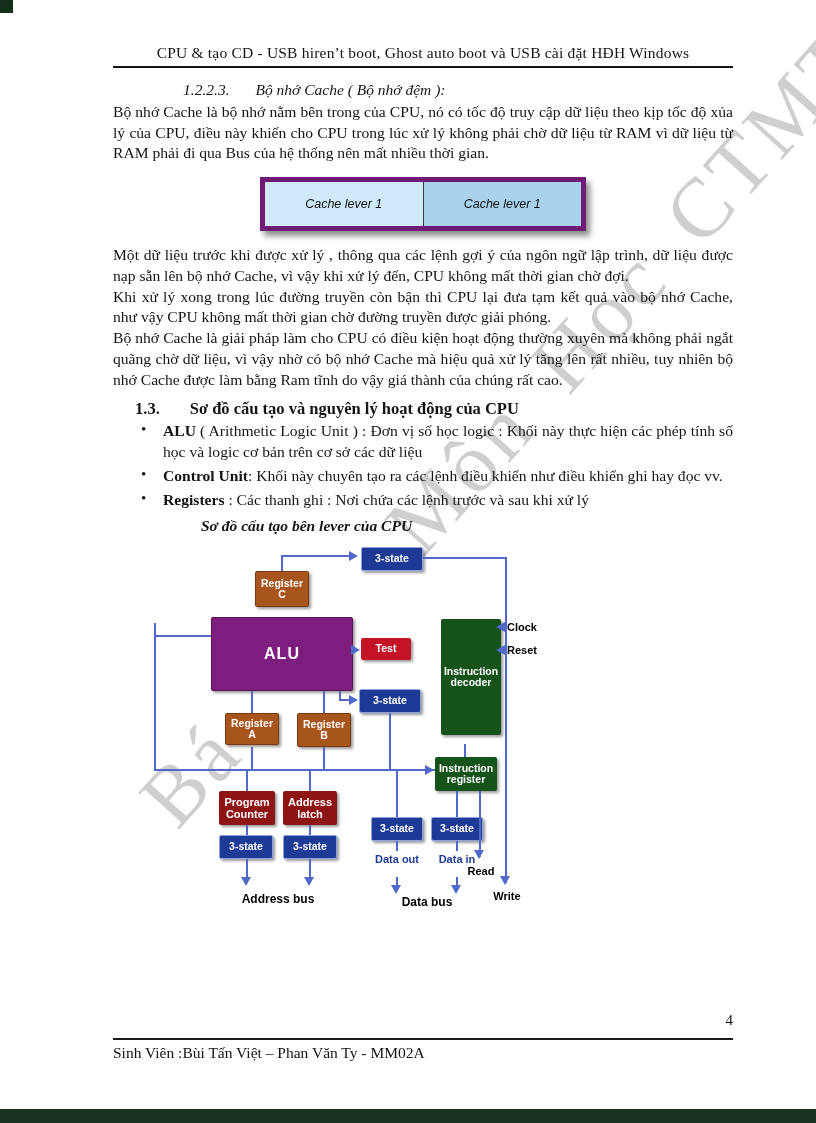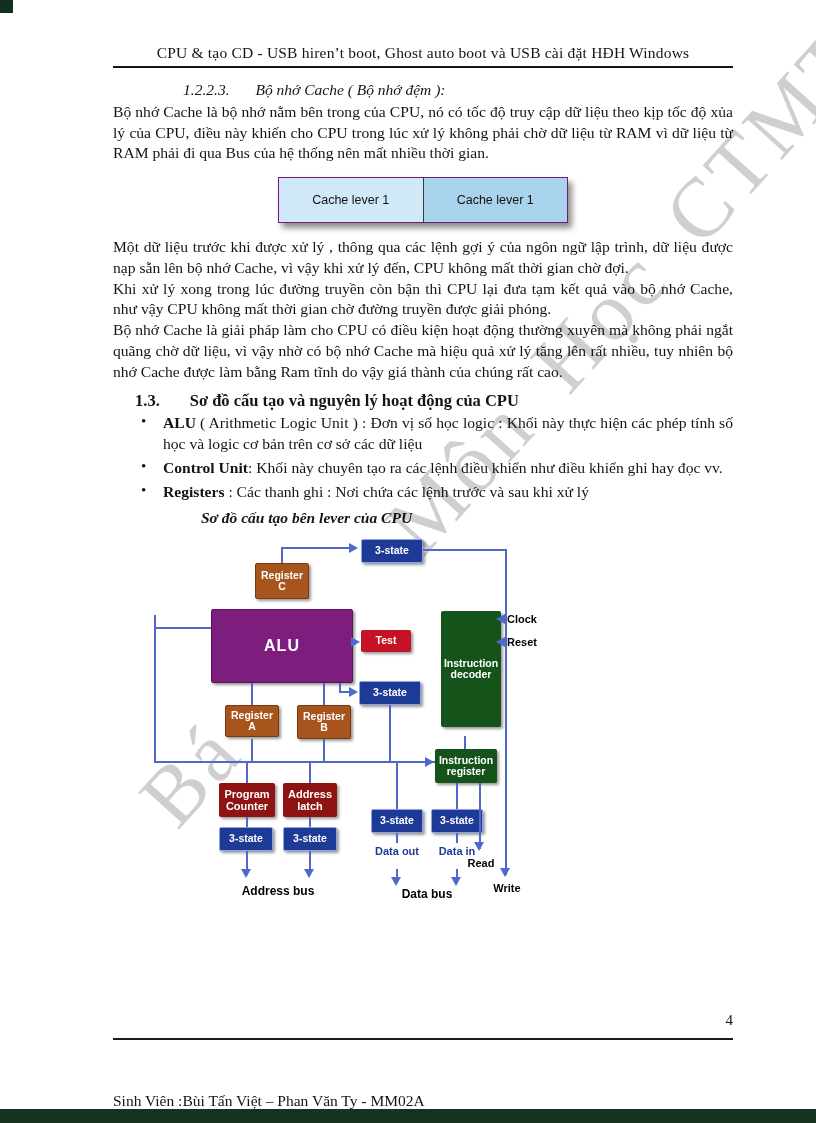--- a/index.html
+++ b/index.html
@@ -22,22 +22,22 @@
   .doc { position:absolute; left:113px; top:44px; width:620px; z-index:2; }
 
   .header-line { text-align:center; font-size:15.5px; letter-spacing:0.2px; }
   .header-rule { height:2px; background:#151515; margin-top:4px; margin-bottom:13px; }
 
   .h1223 { font-style:italic; font-size:15.5px; margin:0 0 3px 70px; }
   .h1223 .num { display:inline-block; margin-right:26px; }
 
   .para { font-size:15.6px; line-height:1.33; text-align:justify; }
 
-  .cache-fig { width:290px; margin:13px auto 14px; display:flex; border:1px solid #701a75;
-               box-shadow:4px 5px 6px rgba(0,0,0,0.45); }
+  .cache-fig { width:326px; margin:13px auto 14px; display:flex; border:5px solid #701a75;
+               box-shadow:4px 5px 6px rgba(0,0,0,0.45);font-style:italic; }
   .cache-cell { flex:1; height:44px; display:flex; align-items:center; justify-content:center;
                 font-family:"Liberation Sans","DejaVu Sans",sans-serif; font-size:12.5px; color:#111; }
   .cache-cell.left  { background:#cfe9f8; border-right:1px solid #3a3a3a; }
   .cache-cell.right { background:#a9d3ec; }
 
   .h13 { font-weight:bold; font-size:16.5px; margin:9px 0 2px 22px; }
   .h13 .num { display:inline-block; margin-right:30px; }
   .h131 { font-weight:bold; font-style:italic; font-size:15.5px; margin:2px 0 4px 48px; }
   .h131 .num { display:inline-block; margin-right:14px; }
 
@@ -66,21 +66,21 @@
   .ar { border-top:5px solid transparent; border-bottom:5px solid transparent; border-left:9px solid #4f68c9; }
   .ad { border-left:5px solid transparent; border-right:5px solid transparent; border-top:9px solid #4f68c9; }
   .al { border-top:5px solid transparent; border-bottom:5px solid transparent; border-right:9px solid #4f68c9; }
 
   .lbl { position:absolute; font-weight:bold; color:#000; font-size:11px; text-align:center; line-height:1.15; }
   .lbl-blue { color:#1e3a97; }
   .lbl-big { font-size:12px; }
 
   .page-num { position:absolute; left:113px; top:1012px; width:620px; text-align:right; font-size:15px; z-index:2; }
   .footer-rule { position:absolute; left:113px; top:1038px; width:620px; height:2px; background:#1a1a1a; z-index:2; }
-  .student { position:absolute; left:113px; top:1092px; font-size:15.5px; z-index:2; }
+  .student { position:absolute; left:113px; top:1044px; font-size:15.5px; z-index:2; }
 </style>
 </head>
 <body>
 
 <div class="page">
 
   <div class="corner-mark"></div>
   <div class="watermark">Bá      Môn Học CTMT</div>
 
   <div class="doc">

